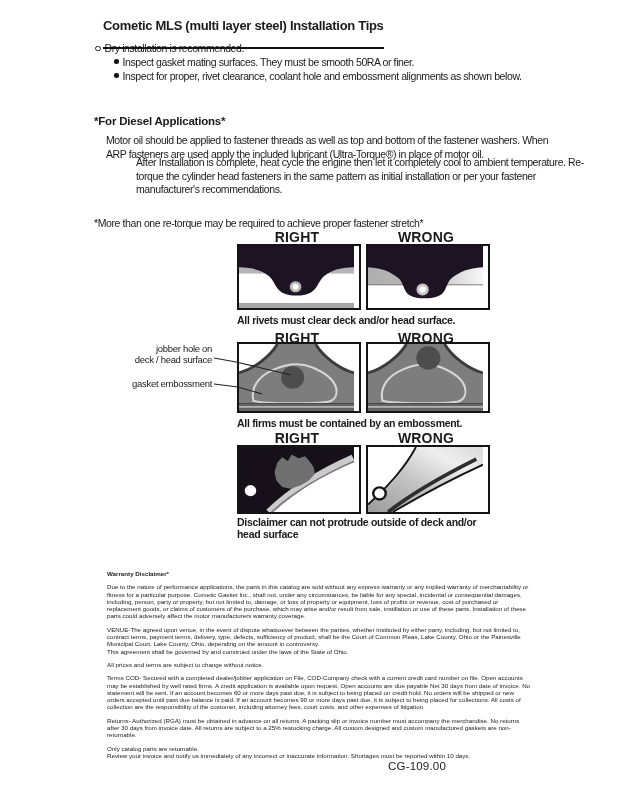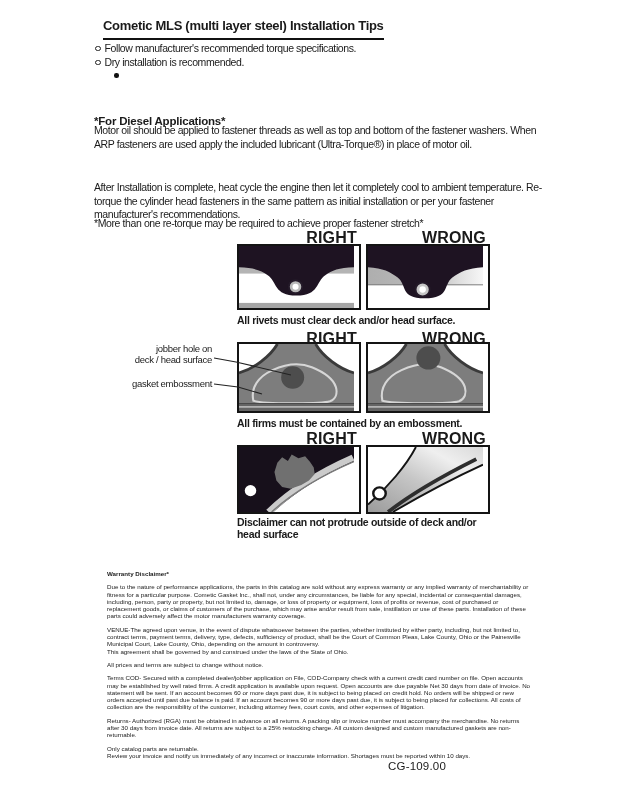--- a/index.html
+++ b/index.html
@@ -5,62 +5,63 @@
   html,body{margin:0;padding:0;}
   body{
     width:618px;height:800px;position:relative;background:#ffffff;
     font-family:"Liberation Sans","DejaVu Sans",sans-serif;color:#1a1a1a;
     overflow:hidden;
   }
   .abs{position:absolute;}
   
   .doc-title{
     left:103px;top:18px;font-size:13px;font-weight:700;letter-spacing:-0.3px;
-    border-bottom:2px solid #111;padding-bottom:5px;display:inline-block;
+    border-bottom:2px solid #111;padding-bottom:14px;display:inline-block;
   }
   .tips{left:95px;top:41px;width:470px;font-size:10.5px;letter-spacing:-0.4px;}
   .b-row{display:flex;align-items:flex-start;line-height:14px;}
   .b-row.sub{padding-left:19px;}
   .ob{flex:0 0 auto;width:3.5px;height:3.5px;border:1px solid #222;border-radius:50%;margin:4.5px 4px 0 0;}
   .fb{flex:0 0 auto;width:4.5px;height:4.5px;background:#111;border-radius:50%;margin:4px 4px 0 0;}
   .diesel-h{left:94px;top:115px;font-size:11.5px;font-weight:700;letter-spacing:-0.2px;}
   .para{left:94px;width:450px;font-size:10.5px;line-height:13.5px;letter-spacing:-0.4px;}
-  .p1{top:124px;}
-  .p2{top:181px;}
+  .p1{top:134px;margin-left:12px;}
+  .p2{top:156px;margin-left:42px;}
   .p3{top:217px;}
   
-  .dg-header{width:120px;text-align:right;font-size:16px;font-weight:700;letter-spacing:0.2px;}
+  .dg-header{width:120px;text-align:center;font-size:14px;font-weight:700;letter-spacing:0.2px;}
   .dg-box{width:120px;border:2.5px solid #141414;background:#fff;line-height:0;}
   .dg-box svg{display:block;}
   .dg-caption{font-size:10.5px;font-weight:700;letter-spacing:-0.3px;line-height:11.5px;}
   .ann{width:94px;text-align:right;font-size:9.5px;letter-spacing:-0.3px;line-height:10.5px;}
   
   .fineprint{left:107px;top:570px;width:424px;font-size:6.2px;line-height:7.3px;letter-spacing:0;}
   .fineprint .fp{margin:0 0 6px 0;}
   .fineprint .fp.tight{margin:0;}
   .fp-h{font-weight:700;margin:0 0 6px 0;}
   .footer-code{left:388px;top:760px;font-size:11.5px;letter-spacing:0.2px;}
   .overlay{left:0;top:0;pointer-events:none;}
 </style>
 </head>
 <body>
 
 <div class="abs doc-title">Cometic MLS (multi layer steel) Installation Tips</div>
 
 <div class="abs tips">
   <div class="b-row">
     <span class="ob"></span>
-    <span>Follow manufacturer's recommended torque specifications.</span>
-  </div>
-  <div class="b-row">
-    <span class="ob"></span>
     <span>Dry installation is recommended.</span>
   </div>
   <div class="b-row sub">
     <span class="fb"></span>
+    <span>Inspect gasket mating surfaces.  They must be smooth 50RA or finer.</span>
+  </div>
+  <div class="b-row sub">
+    <span class="fb"></span>
+    <span>Inspect for proper, rivet clearance, coolant hole and embossment alignments as shown below.</span>
   </div>
 </div>
 
 <div class="abs diesel-h">*For Diesel Applications*</div>
 <div class="abs para p1">Motor oil should be applied to fastener threads as well as top and bottom of the fastener washers. When ARP fasteners are used apply the included lubricant (Ultra-Torque®) in place of motor oil.</div>
 <div class="abs para p2">After Installation is complete, heat cycle the engine then let it completely cool to ambient temperature. Re-torque the cylinder head fasteners in the same pattern as initial installation or per your fastener manufacturer's recommendations.</div>
 <div class="abs para p3">*More than one re-torque may be required to achieve proper fastener stretch*</div>
 
 <div class="abs dg-header" style="left:237px;top:229px;">RIGHT</div>
 <div class="abs dg-header" style="left:366px;top:229px;">WRONG</div>

